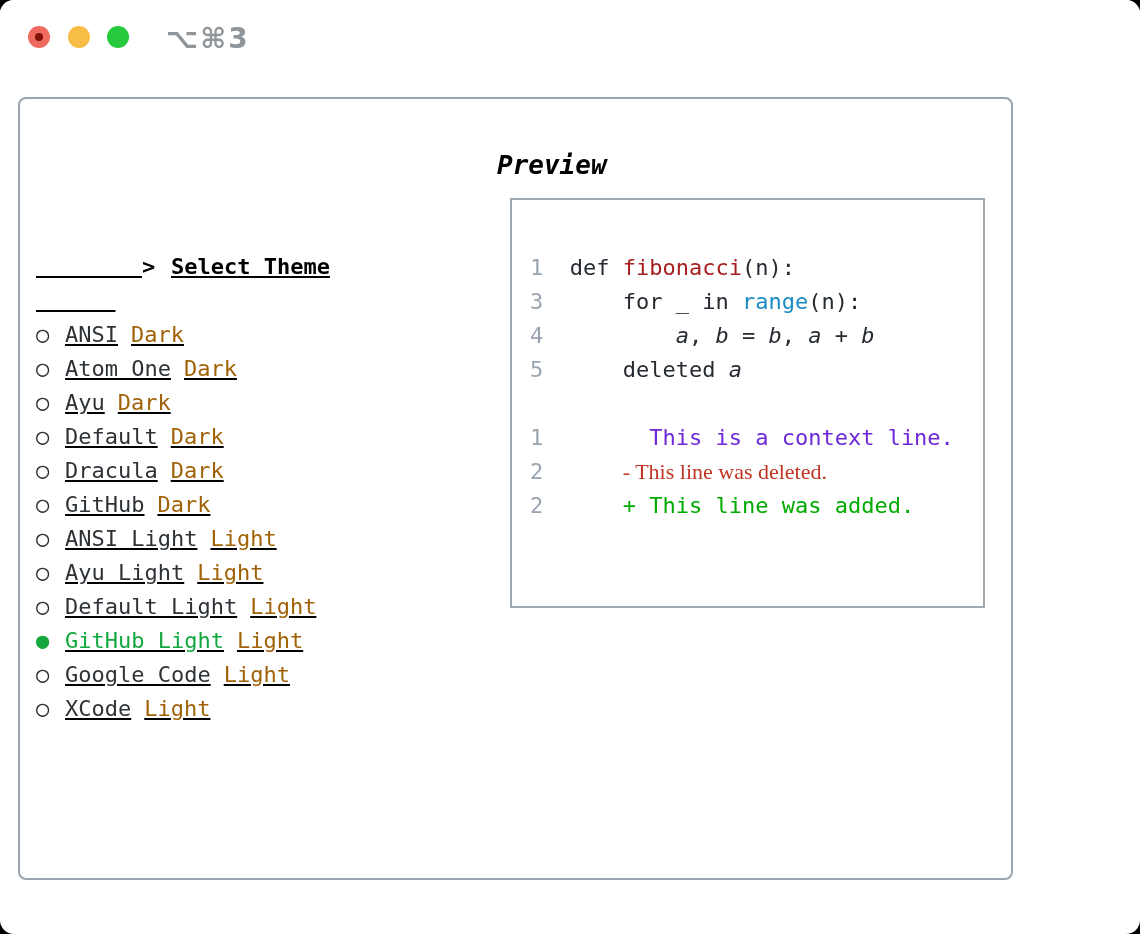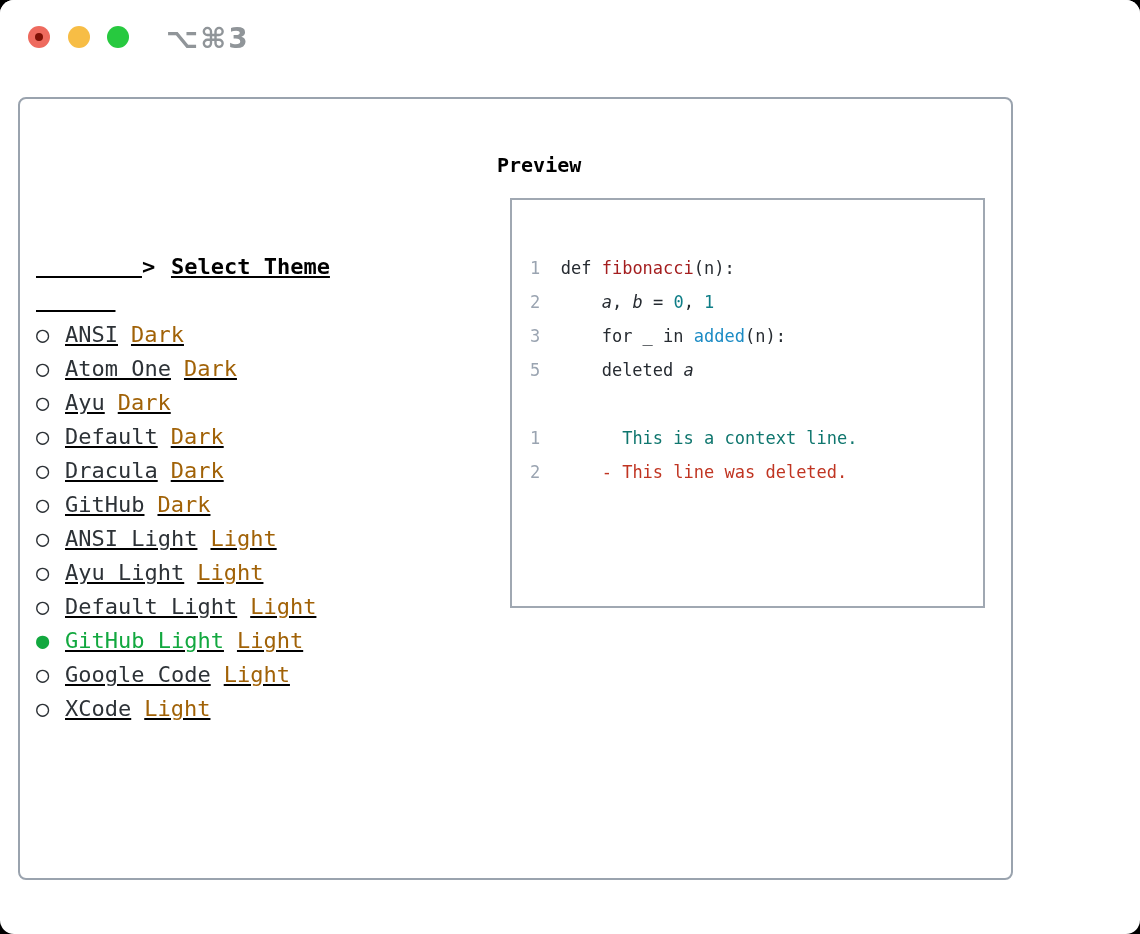--- a/index.html
+++ b/index.html
@@ -25,35 +25,35 @@
     border:2px solid #9aa3ae;border-radius:8px;background:#fff;box-sizing:border-box;
   }
   .list-col{position:absolute;left:16px;top:49px;font-size:22px;line-height:34px;white-space:pre;}
   .row{height:34px;text-decoration:underline;}
   .marker{display:inline-block;width:29px;color:#2d3237;}
   .row.header .marker, .row.header .hdr{font-weight:bold;color:#000;}
   .label{color:#2d3237;text-align:center;}
   .suffix{color:#a16207;margin-left:13px;}
   .row.selected .marker, .row.selected .label{color:#12a83f;}
   
-  .preview-title{position:absolute;left:477px;top:49px;font-size:20px;line-height:34px;font-weight:bold;color:#000;}
+  .preview-title{position:absolute;left:477px;top:49px;font-size:26px;line-height:34px;font-weight:bold;color:#000;font-style:italic;}
   .preview-box{
     position:absolute;left:490px;top:99px;width:475px;height:410px;
     border:2px solid #a0a8b2;background:#fff;box-sizing:border-box;
     padding:51px 0 0 18px;
   }
-  .pre-line{height:34px;line-height:34px;font-size:17px;white-space:pre;}
+  .pre-line{height:34px;line-height:34px;font-size:22px;white-space:pre;}
   .seg-ln{color:#9aa4b1;}
   .seg-pl{color:#262b31;}
   .seg-fn{color:#a41e1f;}
   .seg-num{color:#0e7d86;}
   .seg-call{color:#1b8bc4;}
   .seg-var{color:#262b31;font-style:italic;}
-  .seg-ctx{color:#0f766e;}
-  .seg-del{color:#c03522;}
+  .seg-ctx{color:#6d28d9;}
+  .seg-del{color:#c03522;font-family:Liberation Serif, serif;}
   .seg-add{color:#00ab00;}
 </style>
 </head>
 <body>
 
 <div class="window">
   <div class="titlebar">
     <span class="tl red">
         <span class="dot"></span>
       </span>
@@ -73,21 +73,22 @@
         <span class="marker"></span>
       </div>
       
       
       
     </div>
 
     <div class="preview-title">Preview</div>
     <div class="preview-box" id="preview-box">
         <div class="pre-line"><span class="seg-ln">1</span><span class="seg-pl">  def </span><span class="seg-fn">fibonacci</span><span class="seg-pl">(n):</span></div>
-        <div class="pre-line"><span class="seg-ln">2</span><span class="seg-pl">      </span><span class="seg-var">a</span><span class="seg-pl">, </span><span class="seg-var">b</span><span class="seg-pl"> = </span><span class="seg-num">0</span><span class="seg-pl">, </span><span class="seg-num">1</span></div>
-        <div class="pre-line"><span class="seg-ln">3</span><span class="seg-pl">      for _ in </span><span class="seg-call">added</span><span class="seg-pl">(n):</span></div>
+        <div class="pre-line"><span class="seg-ln">3</span><span class="seg-pl">      for _ in </span><span class="seg-call">range</span><span class="seg-pl">(n):</span></div>
+        <div class="pre-line"><span class="seg-ln">4</span><span class="seg-pl">          </span><span class="seg-var">a</span><span class="seg-pl">, </span><span class="seg-var">b</span><span class="seg-pl"> = </span><span class="seg-var">b</span><span class="seg-pl">, </span><span class="seg-var">a</span><span class="seg-pl"> + </span><span class="seg-var">b</span></div>
         <div class="pre-line"><span class="seg-ln">5</span><span class="seg-pl">      deleted </span><span class="seg-var">a</span></div>
         <div class="pre-line"></div>
         <div class="pre-line"><span class="seg-ln">1</span><span class="seg-pl">        </span><span class="seg-ctx">This is a context line.</span></div>
         <div class="pre-line"><span class="seg-ln">2</span><span class="seg-pl">      </span><span class="seg-del">- This line was deleted.</span></div>
+        <div class="pre-line"><span class="seg-ln">2</span><span class="seg-pl">      </span><span class="seg-add">+ This line was added.</span></div>
       </div>
   </div>
 </div>
 
 </body></html>

